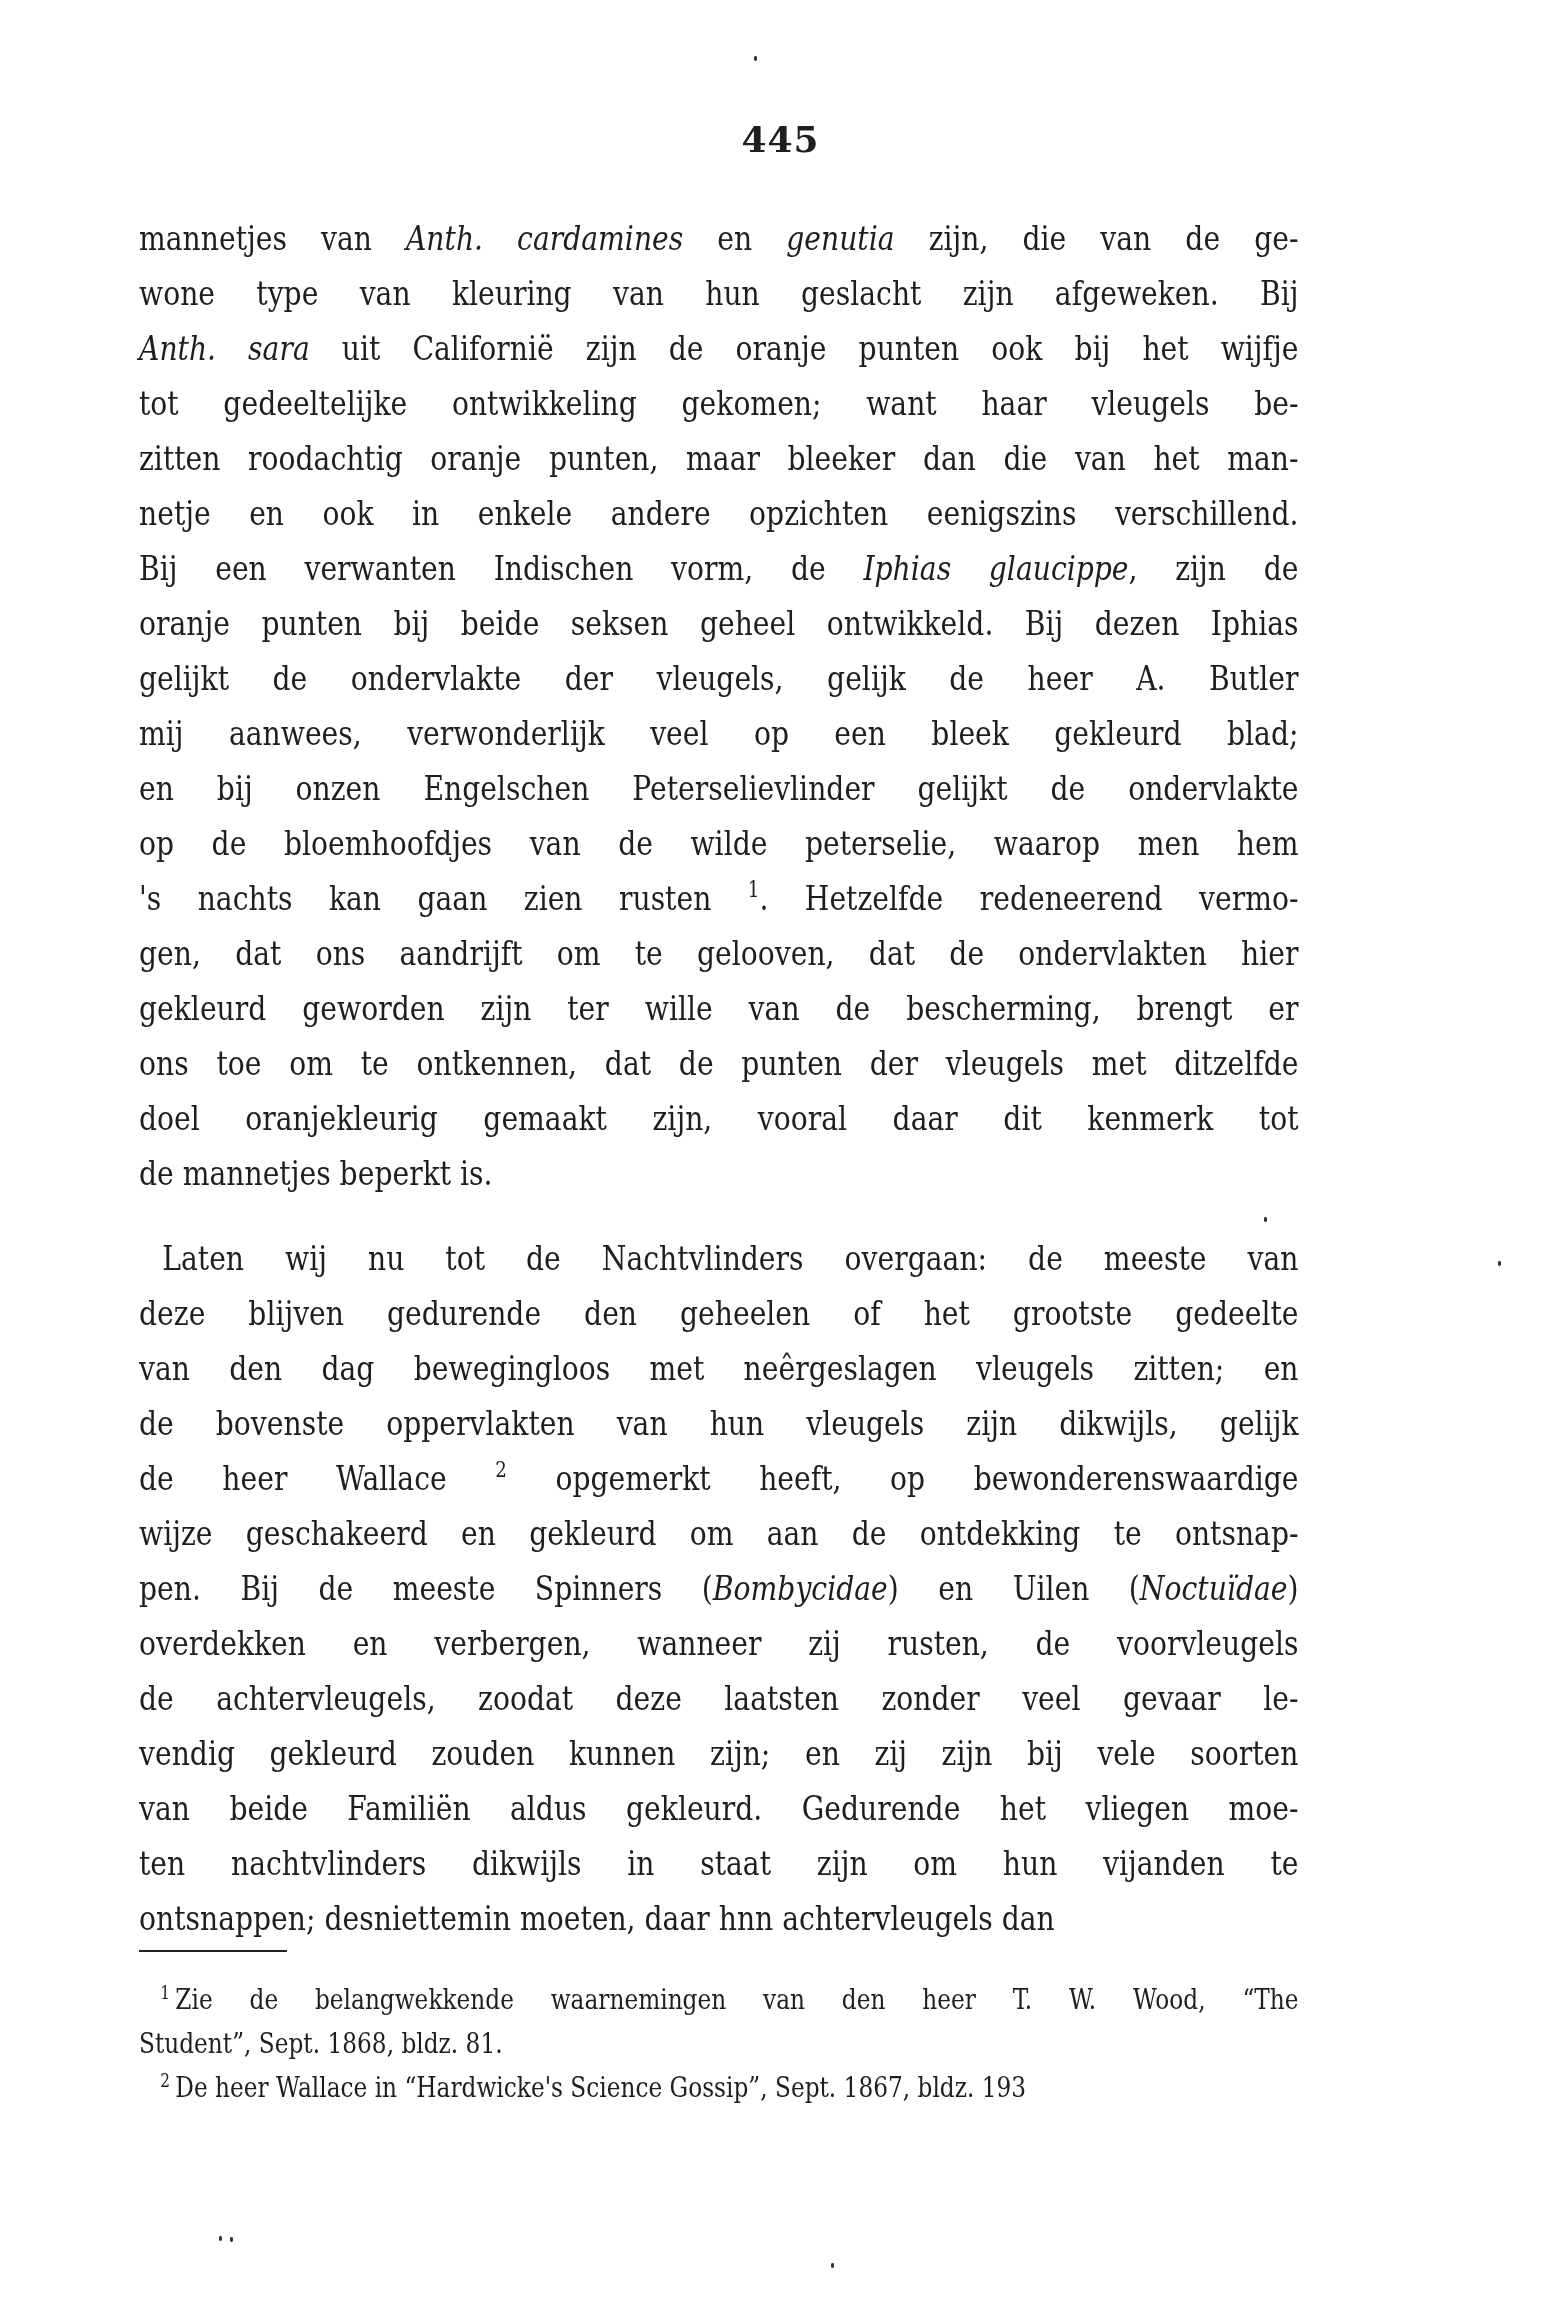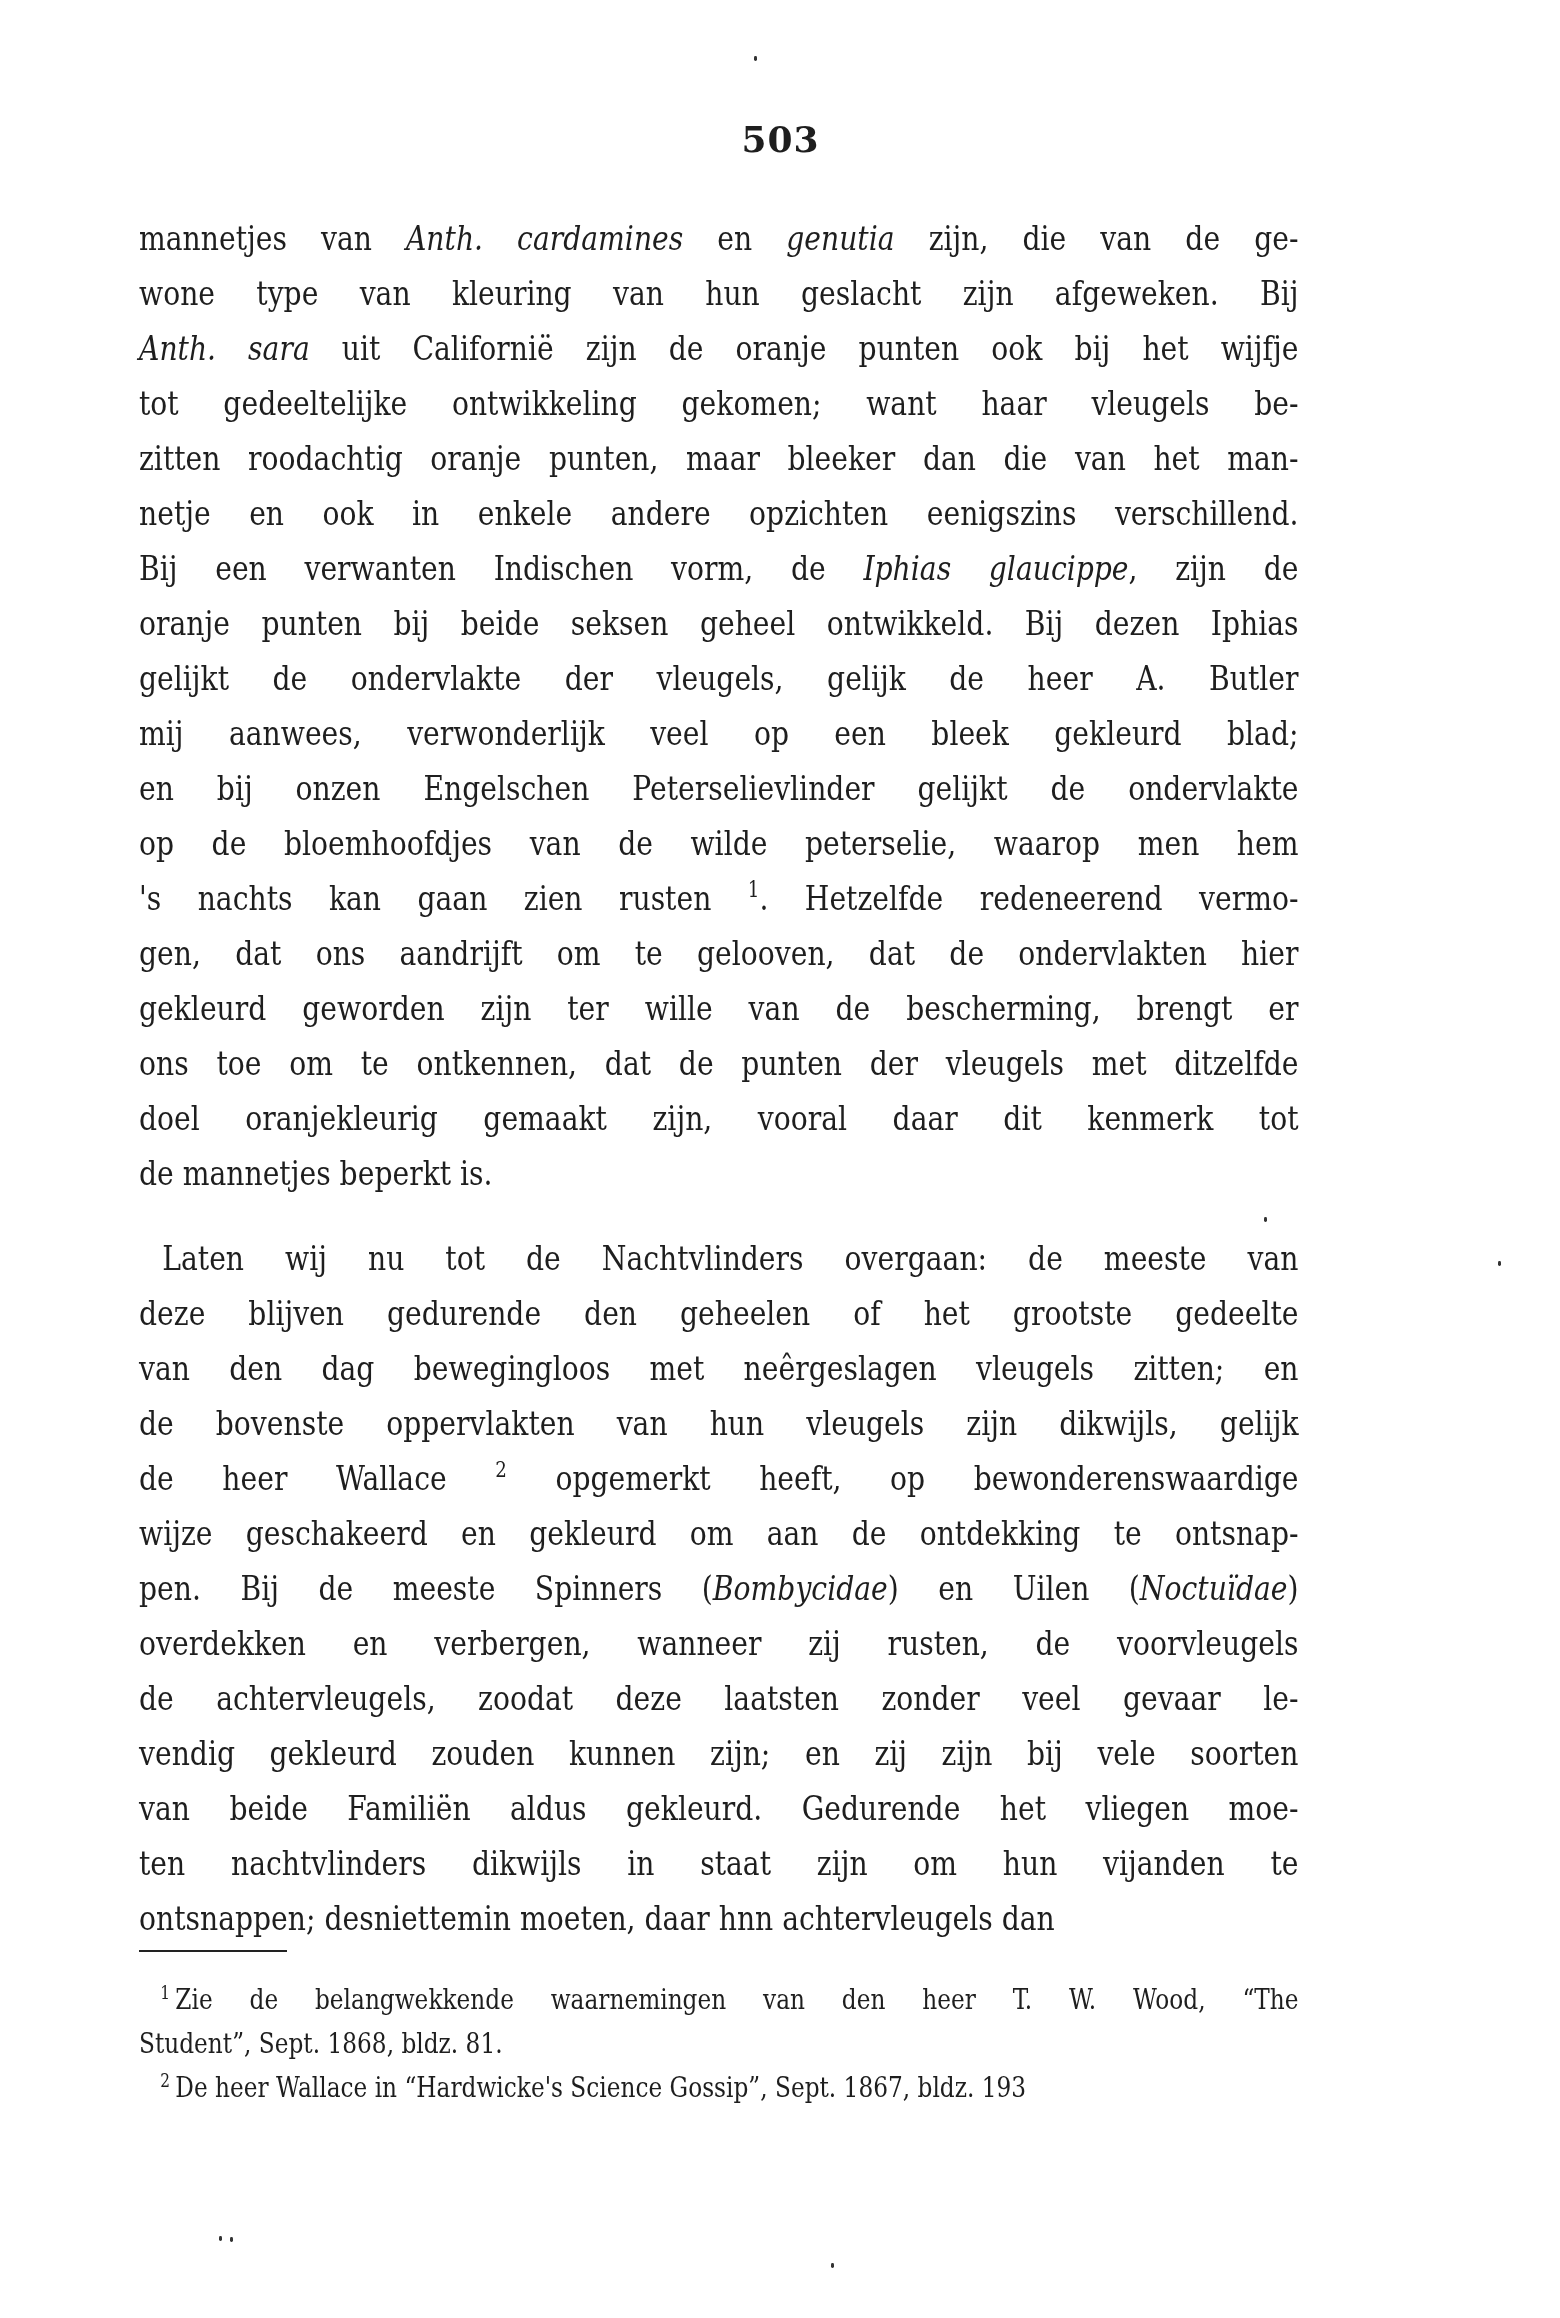--- a/index.html
+++ b/index.html
@@ -81,21 +81,21 @@
     width: 2.8px;
     height: 4.6px;
     background: #333;
     border-radius: 1.4px;
   }
 </style>
 </head>
 <body>
 
 <div>
-  <div class="page-number">503</div>
+  <div class="page-number">445</div>
 
   <div class="body-text" id="para1">
       <span class="line"><span>mannetjes van </span><em>Anth. cardamines</em><span> en </span><em>genutia</em><span> zijn, die van de ge-</span></span>
       <span class="line"><span>wone type van kleuring van hun geslacht zijn afgeweken. Bij</span></span>
       <span class="line"><em>Anth. sara</em><span> uit Californië zijn de oranje punten ook bij het wijfje</span></span>
       <span class="line"><span>tot gedeeltelijke ontwikkeling gekomen; want haar vleugels be-</span></span>
       <span class="line"><span>zitten roodachtig oranje punten, maar bleeker dan die van het man-</span></span>
       <span class="line"><span>netje en ook in enkele andere opzichten eenigszins verschillend.</span></span>
       <span class="line"><span>Bij een verwanten Indischen vorm, de </span><em>Iphias glaucippe</em><span>, zijn de</span></span>
       <span class="line"><span>oranje punten bij beide seksen geheel ontwikkeld. Bij dezen Iphias</span></span>

